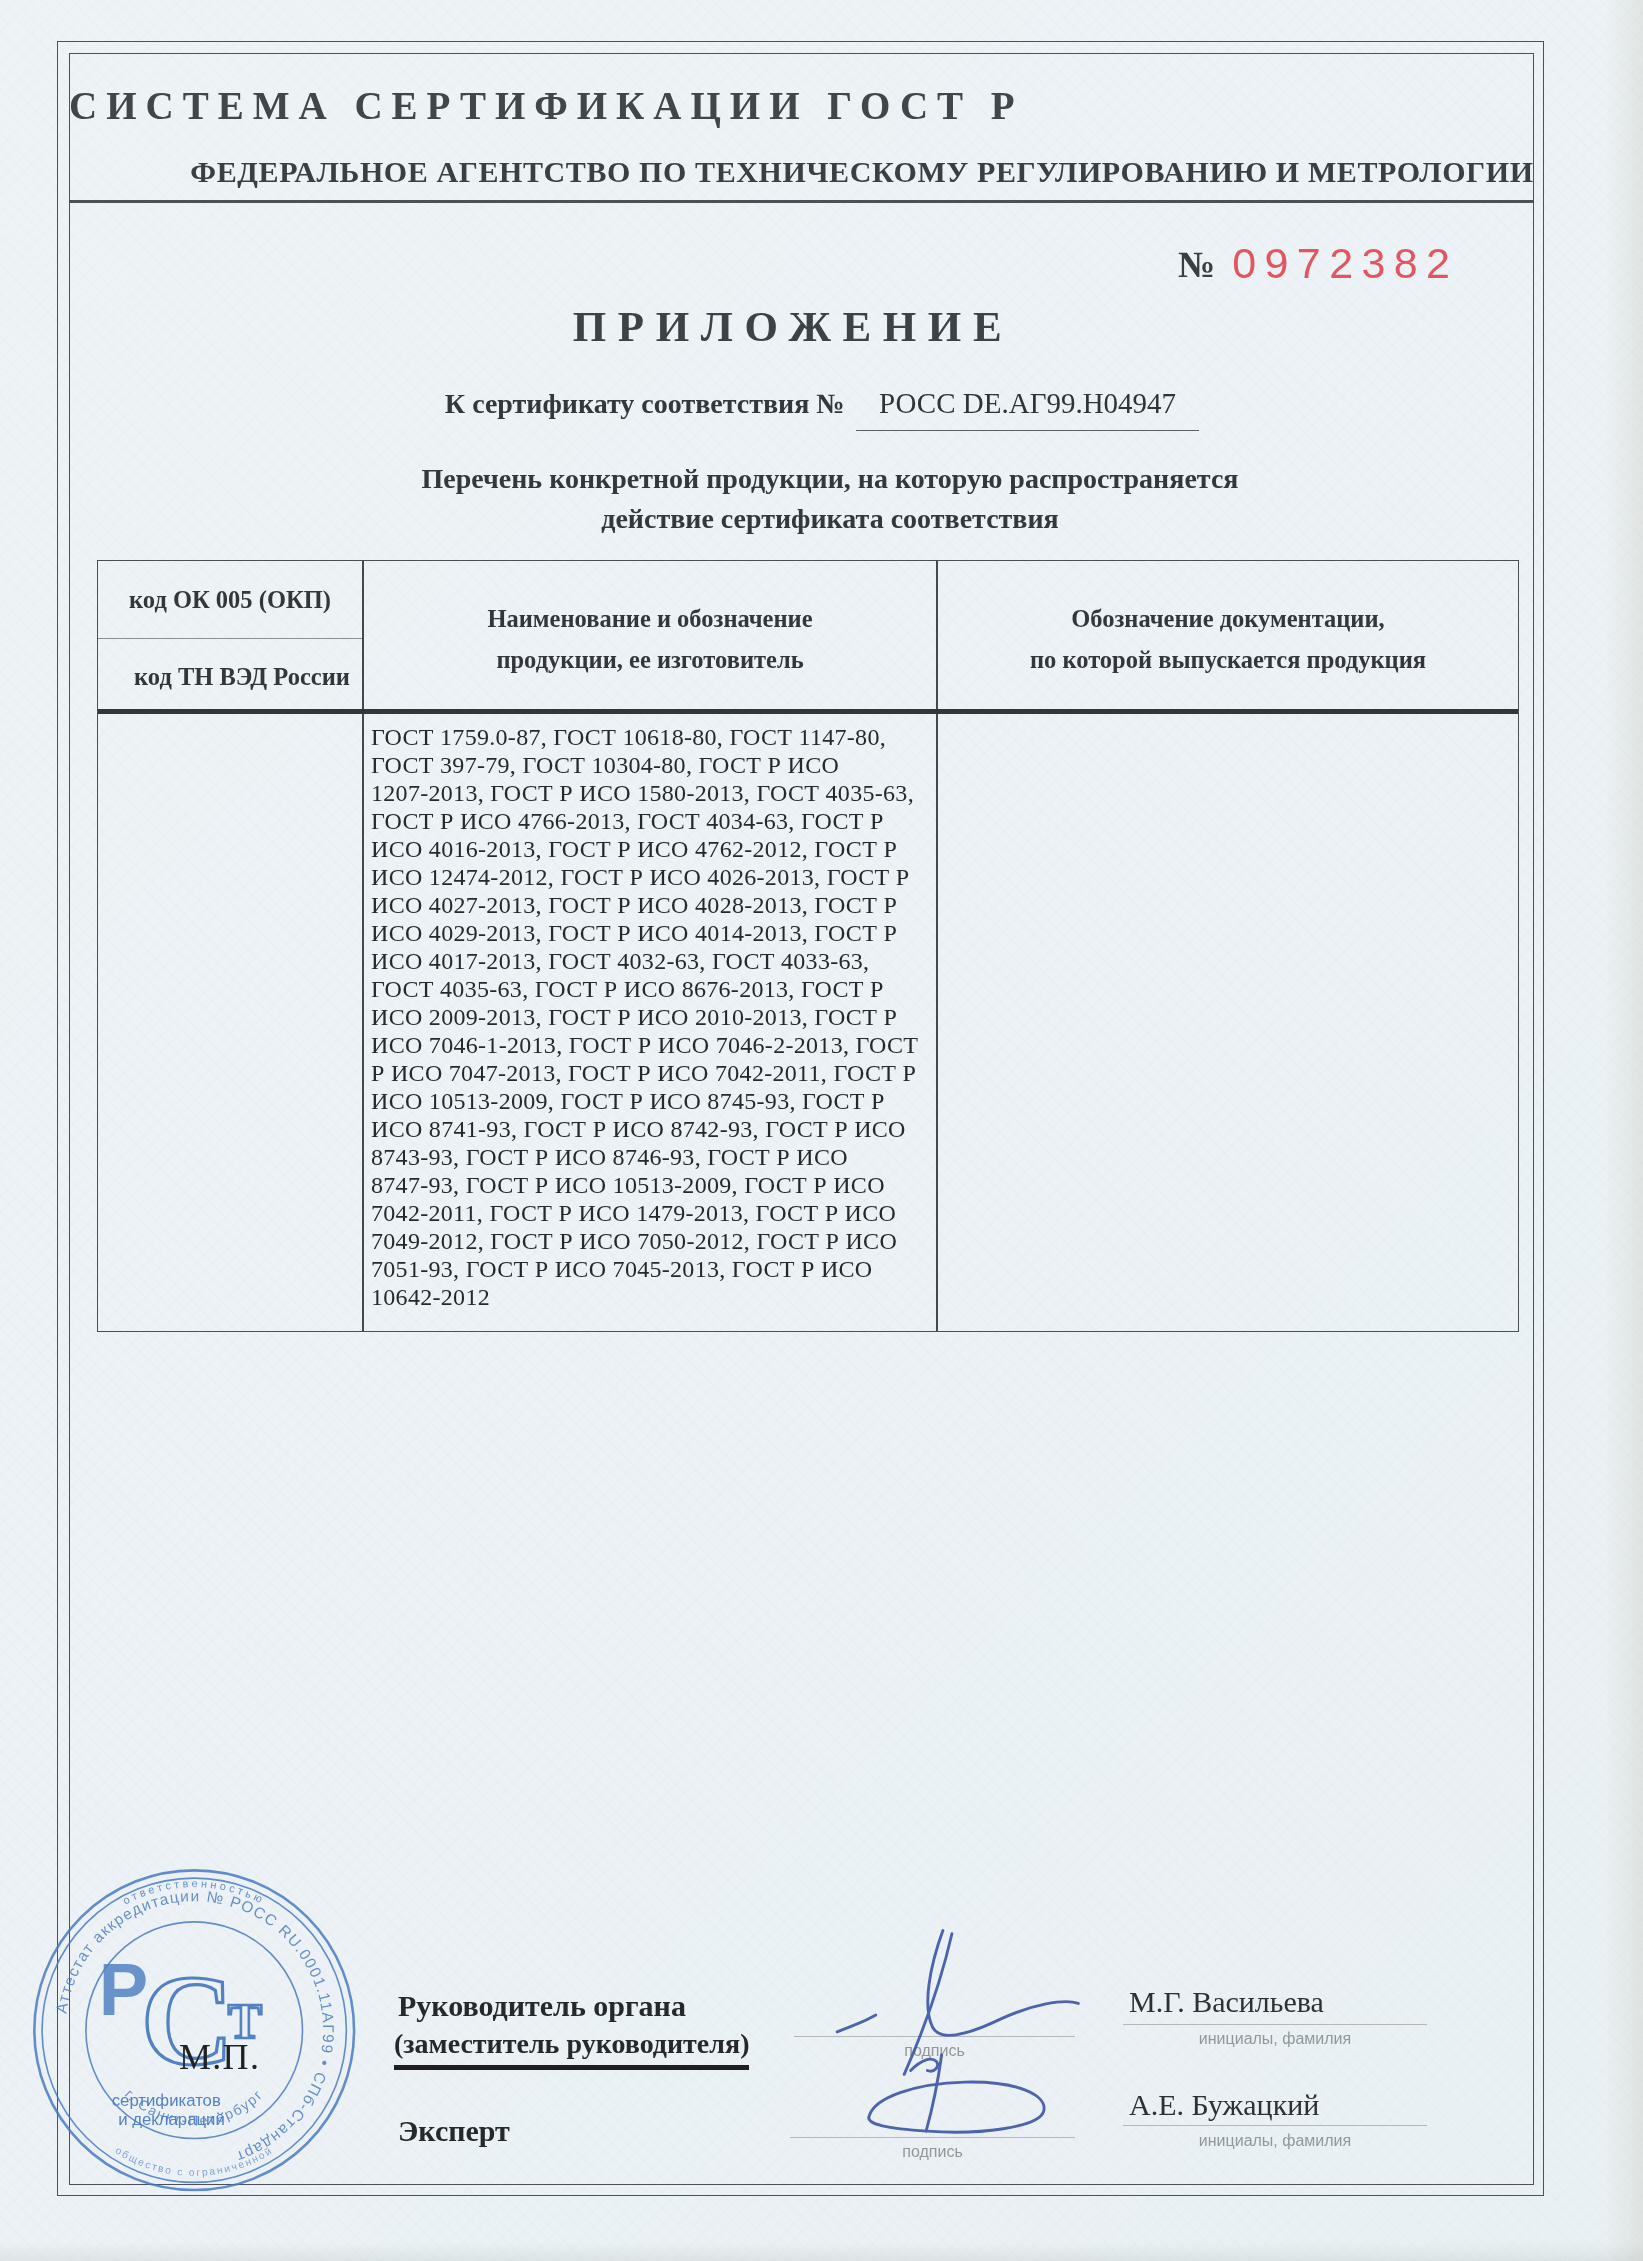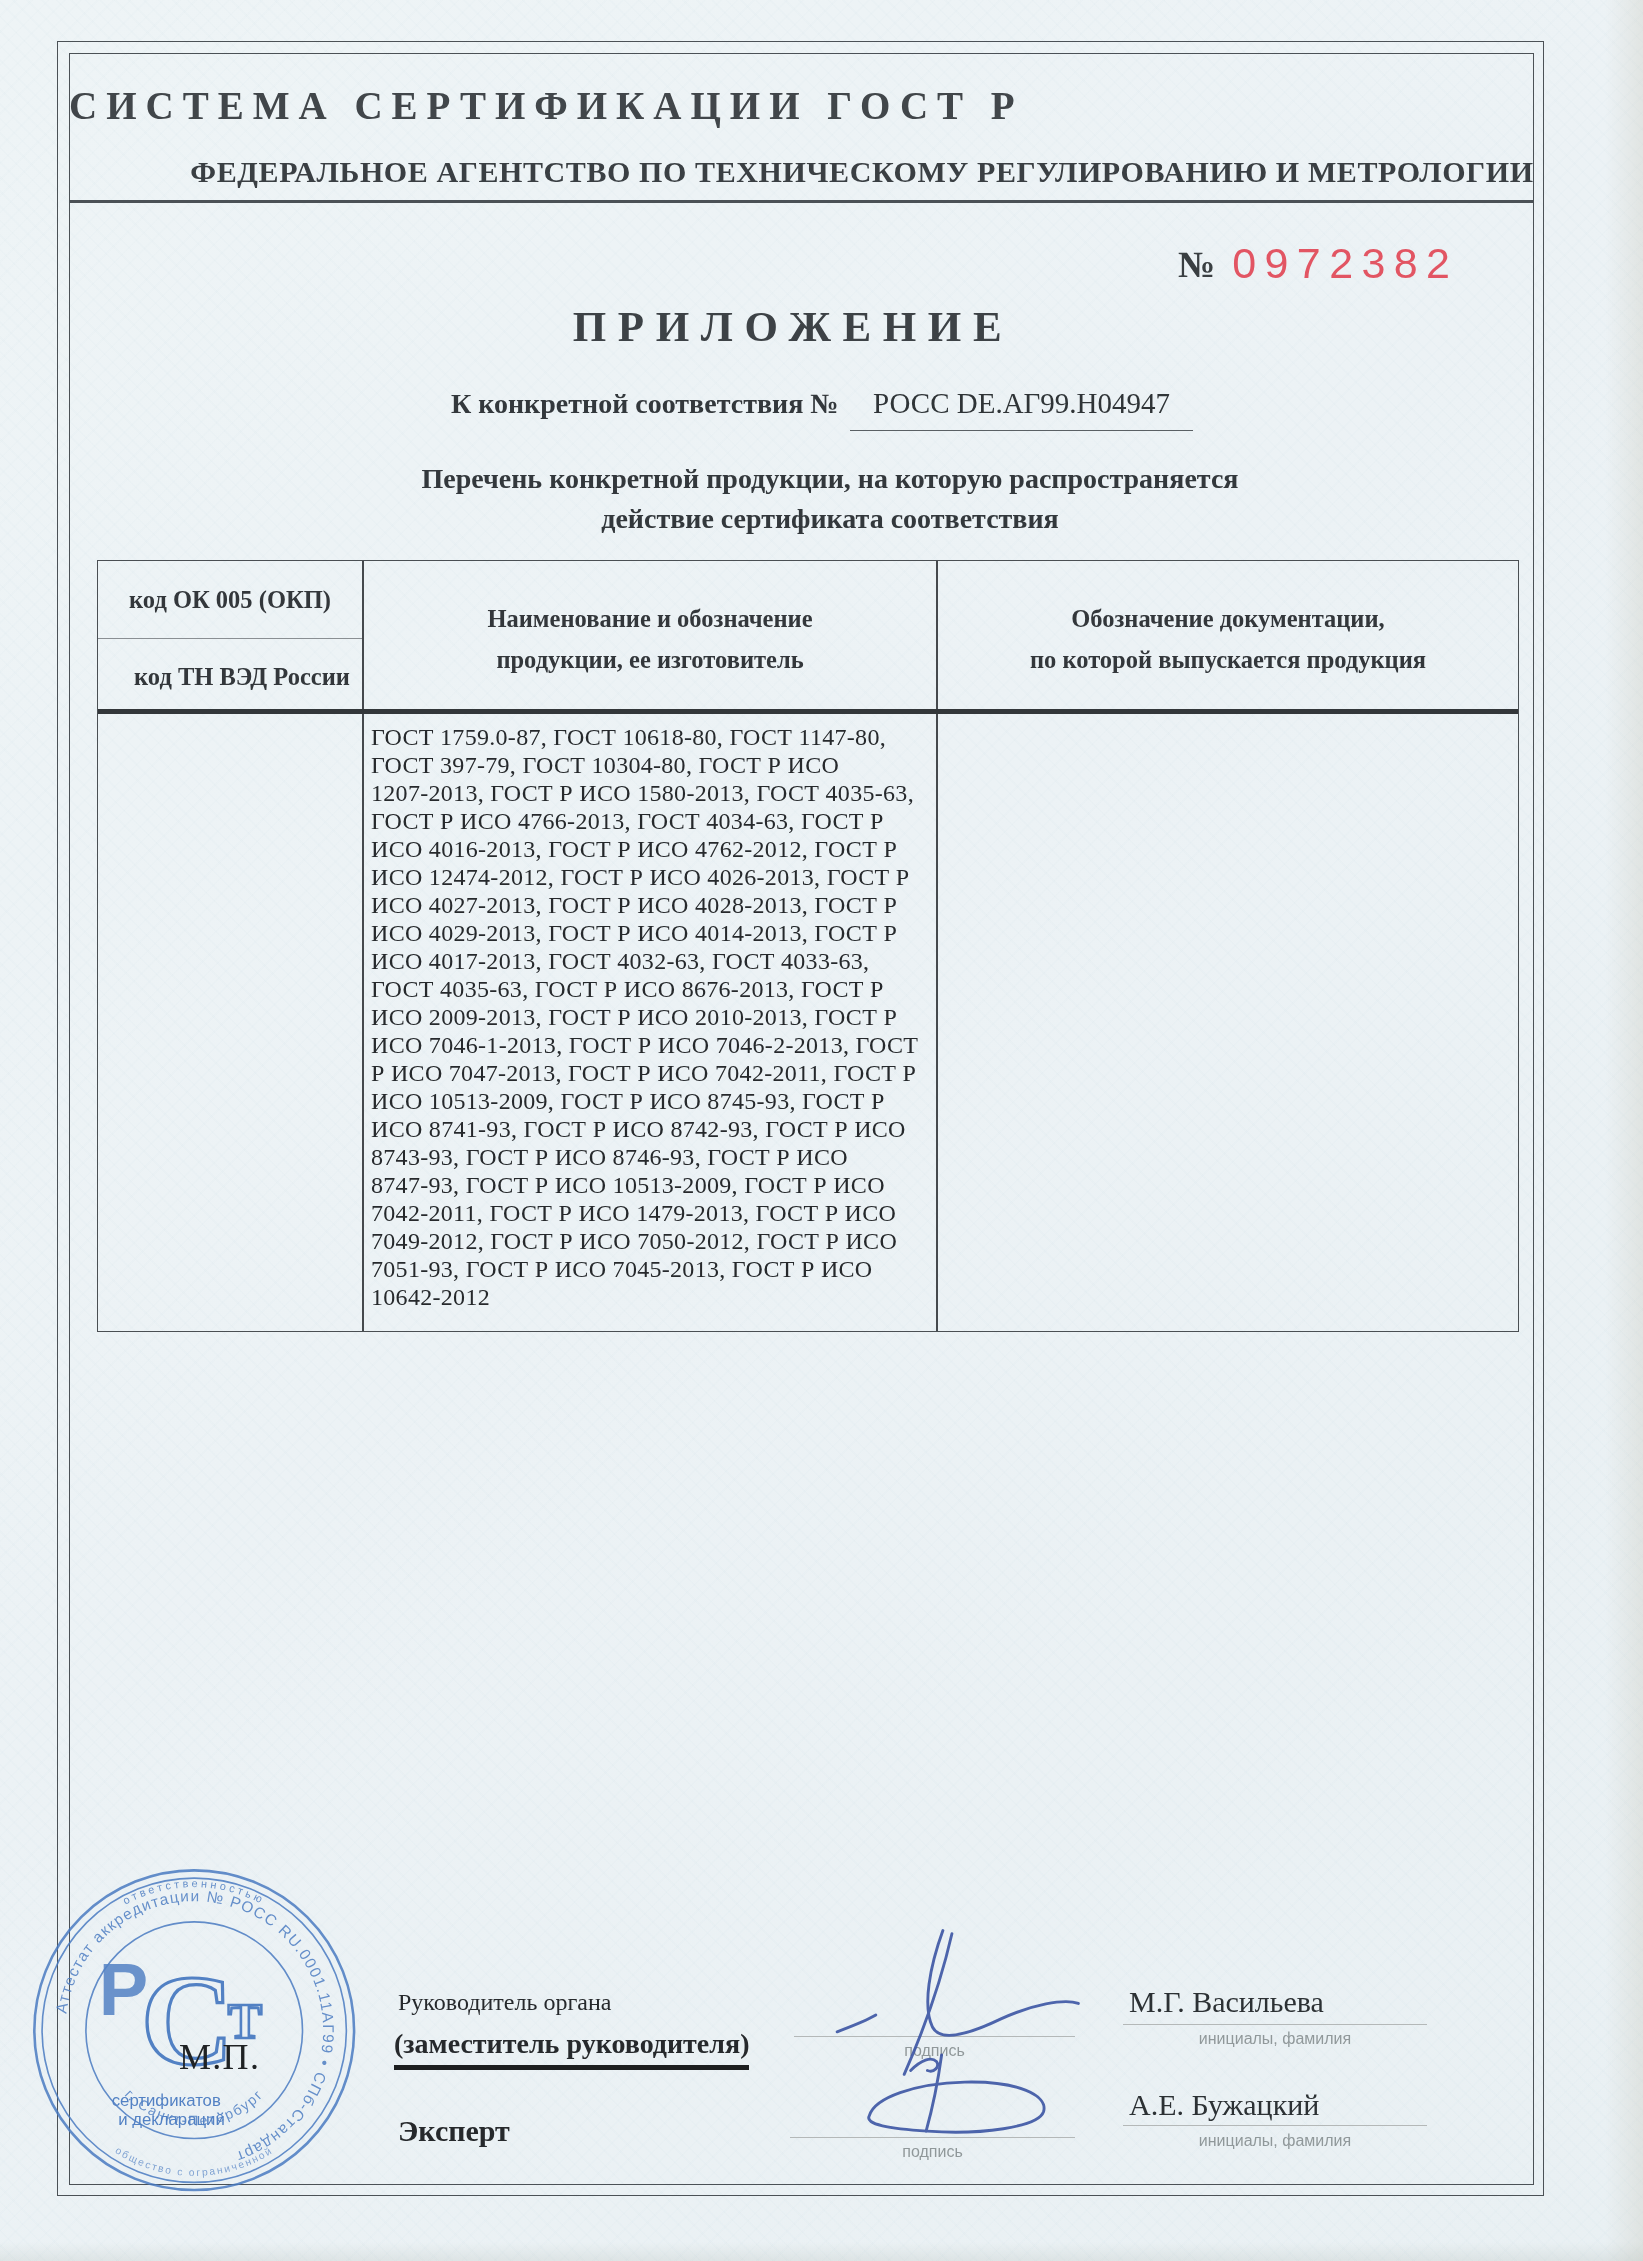--- a/index.html
+++ b/index.html
@@ -53,21 +53,21 @@
   .gtable .vline2{position:absolute;left:838px;top:0;width:1.9px;height:100%;background:#45494d;}
   .gtable .col1-split{position:absolute;left:0;top:77px;width:264px;height:1.3px;background:#8a8f93;}
   .cell-h{position:absolute;text-align:center;font-weight:bold;color:#33373b;font-size:24.5px;line-height:41px;}
   .cell-c1t{left:0;top:18px;width:264px;}
   .cell-c1b{left:12px;top:95px;width:264px;}
   .cell-c2{left:266px;top:37px;width:572px;white-space:pre-line;}
   .cell-c3{left:840px;top:37px;width:580px;white-space:pre-line;}
   .tbody-text{position:absolute;left:273px;top:162px;width:567px;
     font-size:24px;line-height:28px;letter-spacing:0.3px;color:#26292c;white-space:pre-line;}
 
-  .sig-role1{position:absolute;left:398px;top:1989px;font-size:24px;font-weight:normal;color:#26292c;}
+  .sig-role1{position:absolute;left:398px;top:1989px;font-size:30px;font-weight:bold;color:#26292c;}
   .sig-role1sub{position:absolute;left:394px;top:2028px;font-size:28px;font-weight:bold;color:#26292c;
     border-bottom:5.2px solid #1d1f20;padding-bottom:4.5px;}
   .sig-role2{position:absolute;left:398px;top:2114px;font-size:30px;font-weight:bold;color:#26292c;}
 
   .sig-line{position:absolute;height:0;border-top:1.3px solid #b4b8b8;}
   .sig-line-1{left:794px;top:2036px;width:281px;}
   .sig-line-2{left:790px;top:2137px;width:285px;}
   .sig-caption{position:absolute;font-family:"Liberation Sans",sans-serif;font-size:16px;color:#90989a;text-align:center;}
   .sig-cap-1{left:794px;top:2042px;width:281px;}
   .sig-cap-2{left:790px;top:2143px;width:285px;}
@@ -102,21 +102,21 @@
   <div class="header-separator"></div>
 
   <div class="blank-number">
     <span class="no-sign">№</span>
     <span class="no-value">0972382</span>
   </div>
 
   <div class="doc-title">ПРИЛОЖЕНИЕ</div>
 
   <div class="cert-line">
-    <span class="cert-label">К конкретной соответствия №</span>
+    <span class="cert-label">К сертификату соответствия №</span>
     <span class="cert-value">РОСС DE.АГ99.Н04947</span>
   </div>
 
   <div class="subtitle">Перечень конкретной продукции,  на которую распространяется
 действие сертификата соответствия</div>
 
   <div class="gtable">
     <div class="vline1"></div>
     <div class="vline2"></div>
     <div class="col1-split"></div>

